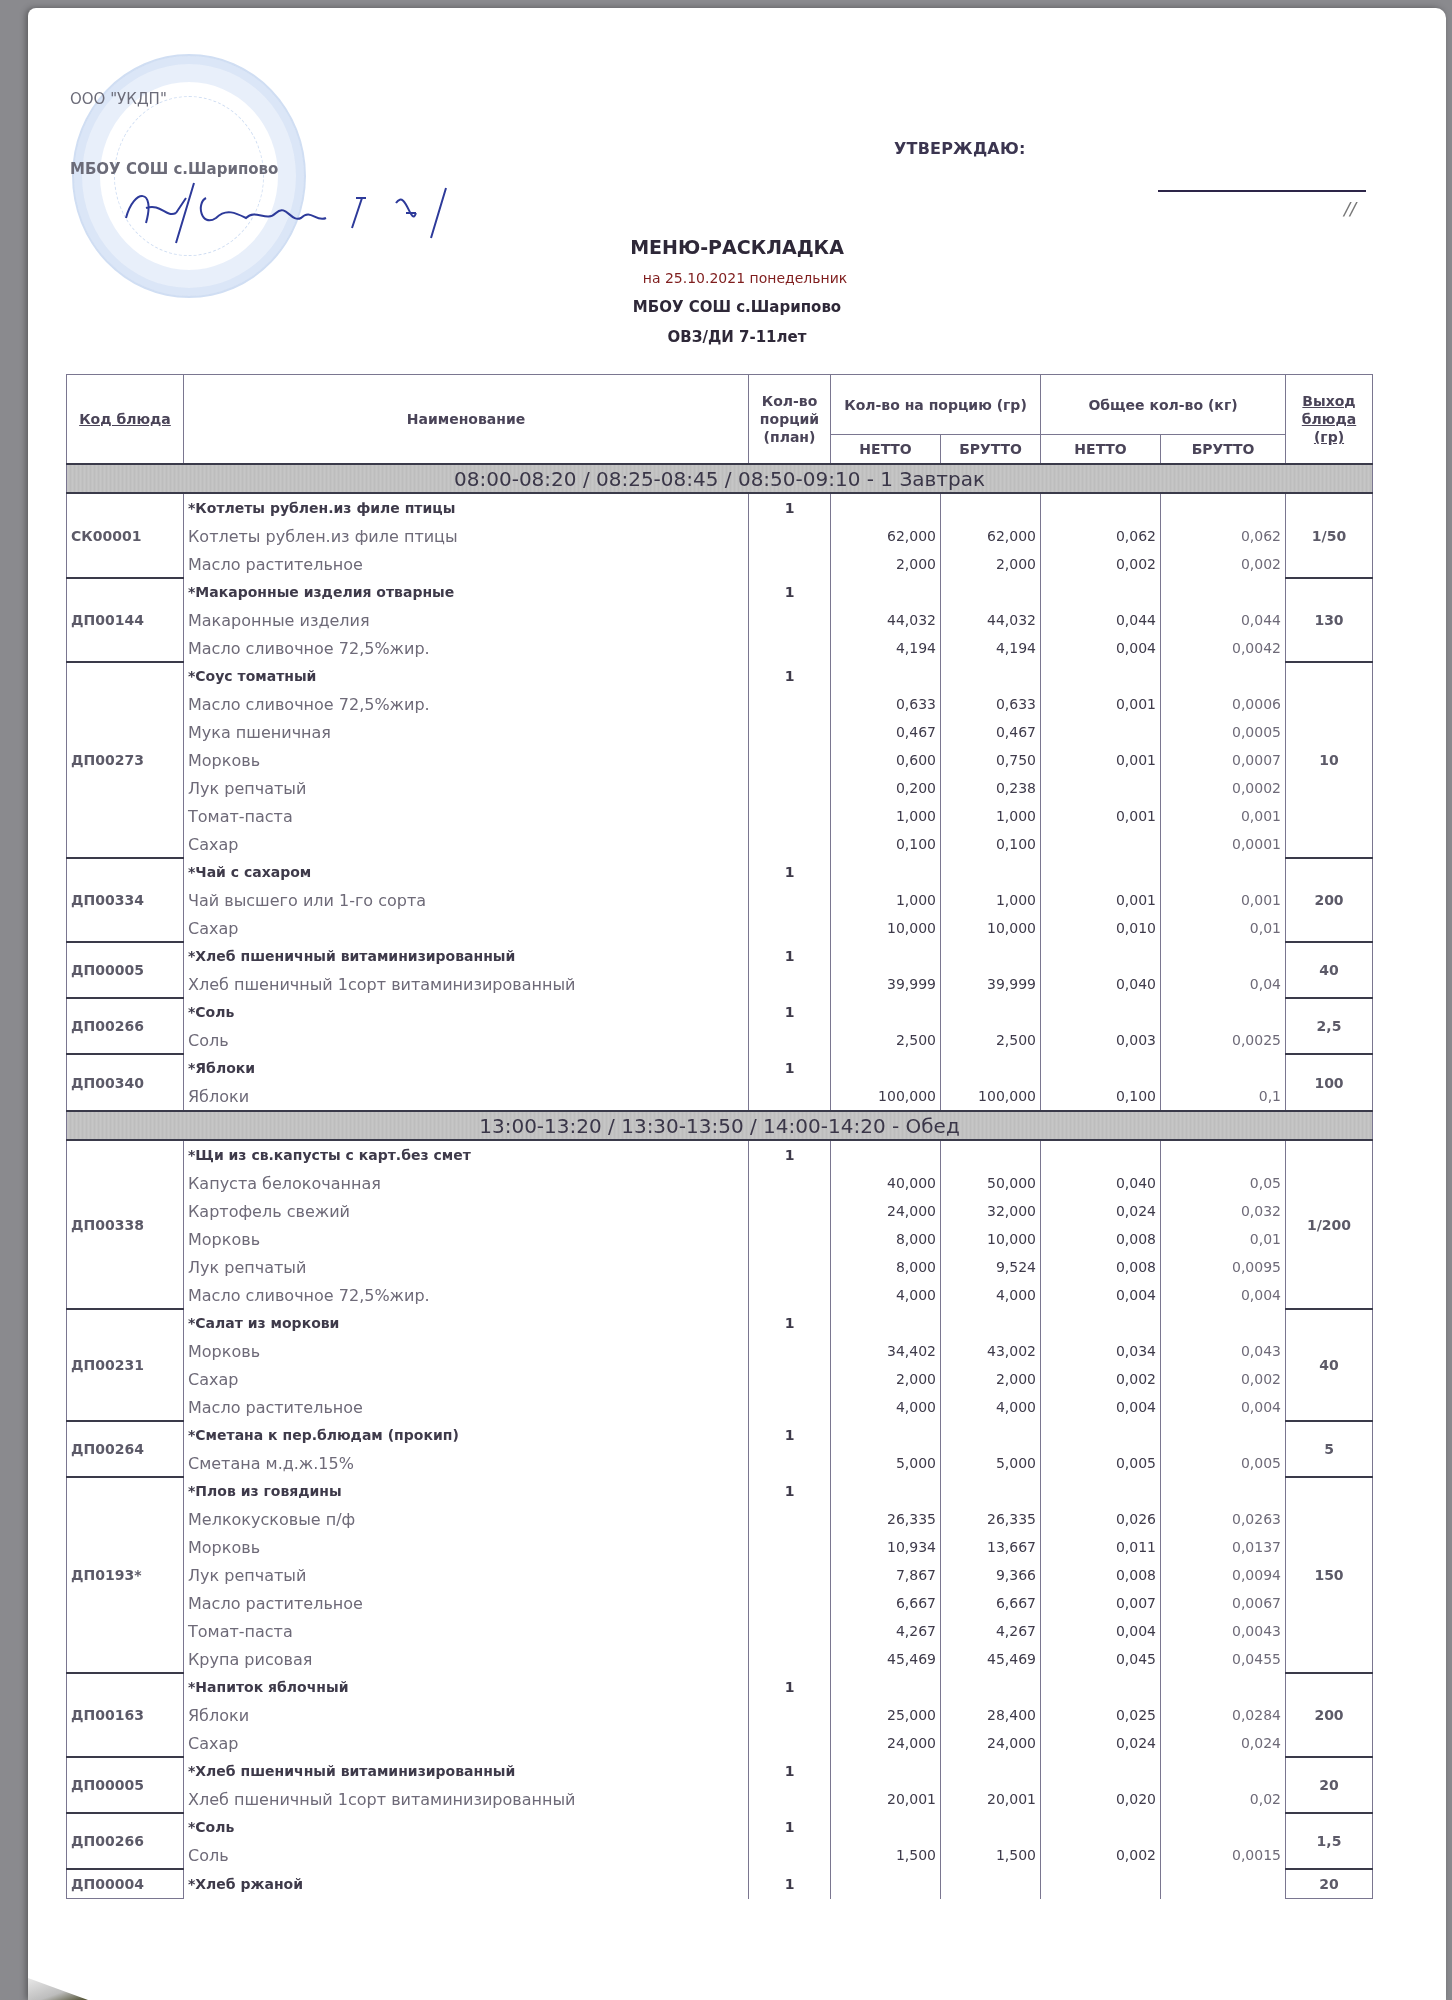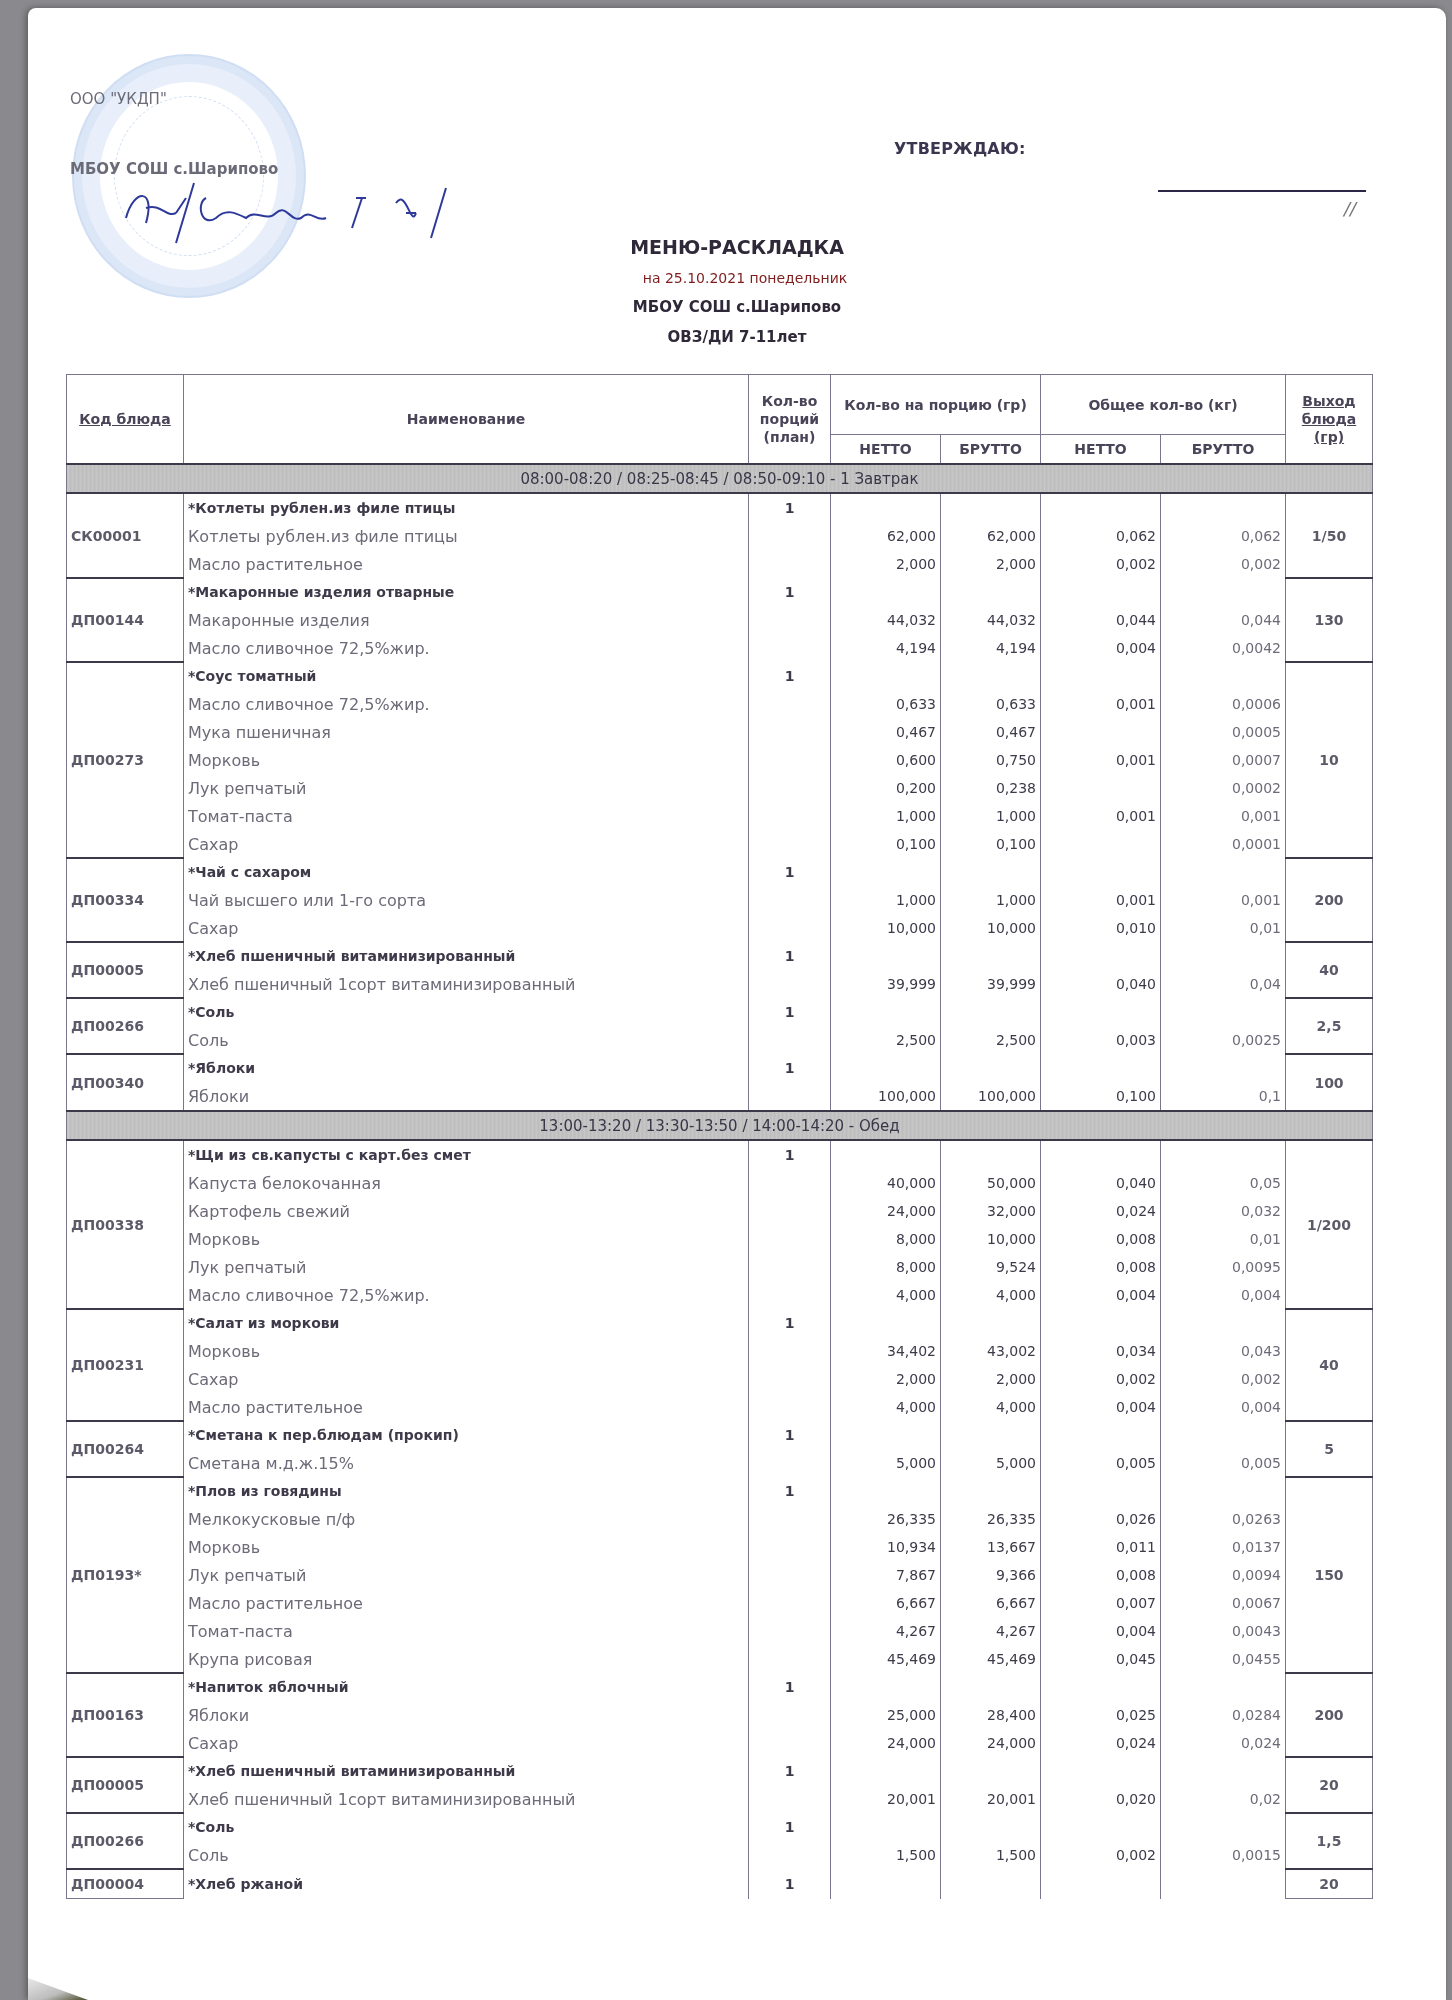--- a/index.html
+++ b/index.html
@@ -58,21 +58,21 @@
     height: 28px;
     vertical-align: middle;
   }
   table.menu th {
     font-weight: bold; font-size: 14px; color: #4a4458; text-align: center;
     line-height: 18px;
   }
   th.muted { color: #6a6a78; font-weight: bold; text-decoration: underline; }
   tr.section td {
     background: repeating-linear-gradient(90deg, #c6c6c6 0 2px, #bdbdbd 2px 4px);
-    text-align: center; font-size: 15px; color: #3a3648;
+    text-align: center; font-size: 20px; color: #3a3648;
     border-top: 2px solid #3a3a4a; border-bottom: 2px solid #3a3a4a;
     height: 27px;
   }
   td.code { font-size: 14px; font-weight: bold; color: #5c5a68; text-align: left; vertical-align: top; padding-top: 3px; margin-left: 40px; }
   td.name { text-align: left; }
   .dish-name { font-weight: bold; color: #3e3a4a; }
   .ing-name { color: #6e6a78; font-size: 16px; }
   td.num { text-align: right; font-size: 14px; color: #3e3a4a; }
   td.num.light { color: #6e6a78; }
   td.portions { text-align: center; font-weight: bold; vertical-align: top; padding-top: 3px; }

